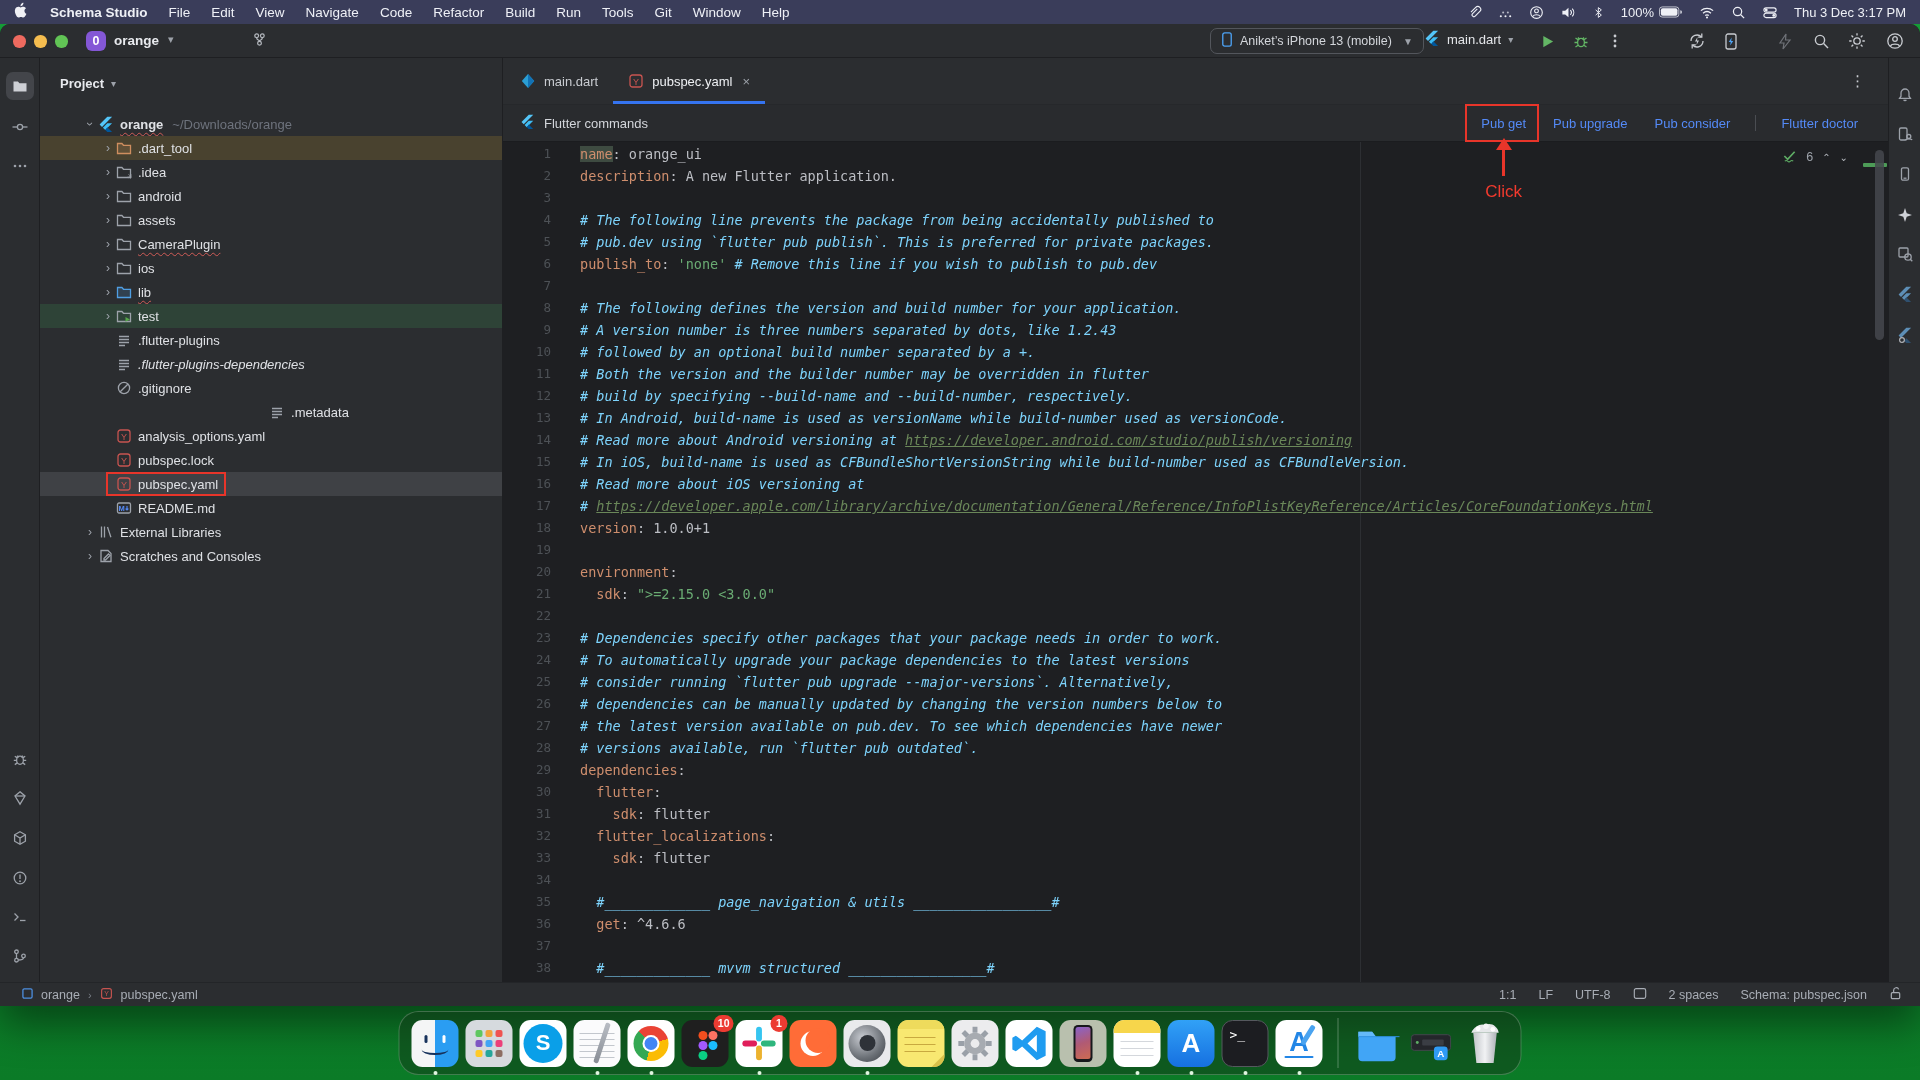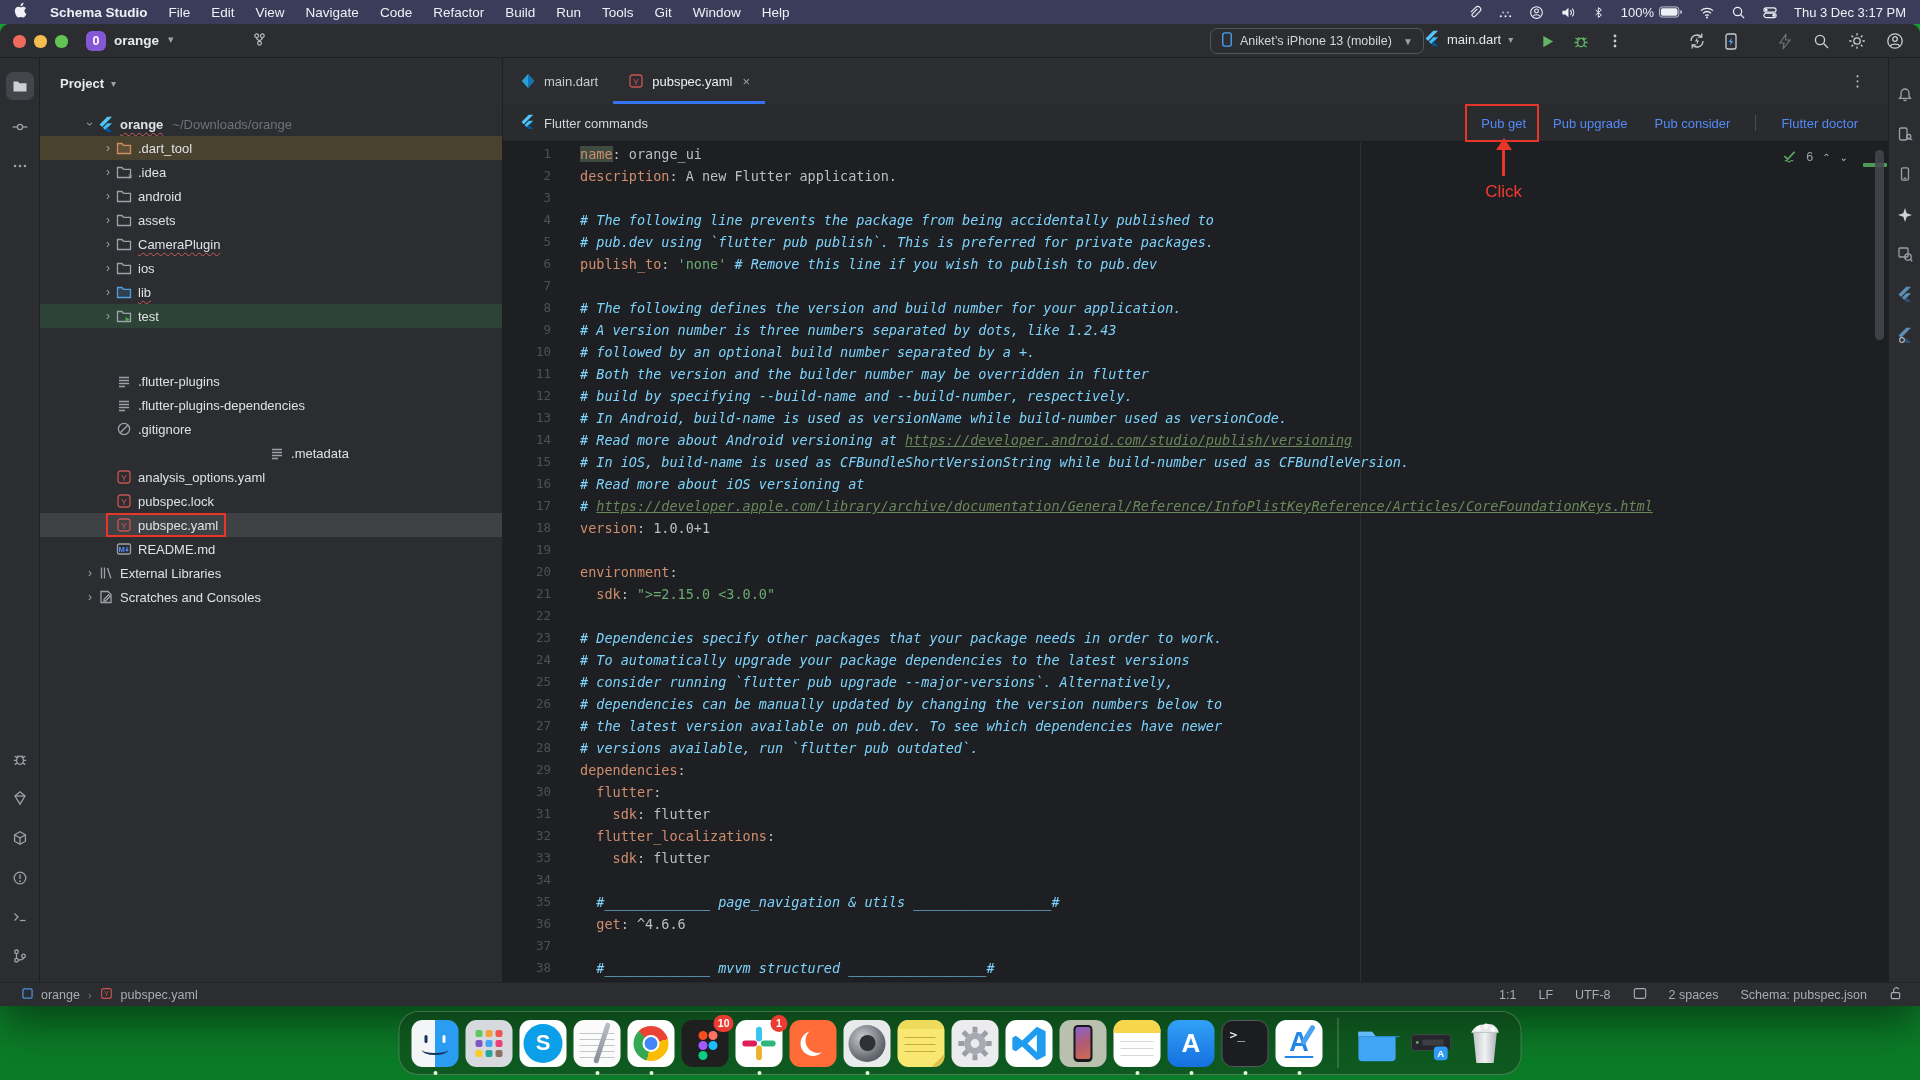--- a/index.html
+++ b/index.html
@@ -479,32 +479,32 @@
           <div class="trow green" style="padding-left: 60px;">
             <span class="chev">›</span>
             <span class="rel">
               <span class="ticon"><svg width="16" height="16" viewBox="0 0 16 16">
                   <path d="M1.5 3.5h4.4l1.6 1.8h7v8.2h-13z" stroke="#9da2aa" fill="none" stroke-width="1.3"></path>
                   <polygon points="9.5,9 14,11.4 9.5,13.8" fill="#57a64a"></polygon>
                 </svg></span>
               <span>test</span>
             </span>
           </div>
-          <div class="trow" style="padding-left: 60px; margin-top: 41px;">
+          <div class="trow" style="padding-left: 60px;">
             <span class="chev"></span>
             <span class="rel">
               <span class="ticon"><svg width="16" height="16" viewBox="0 0 16 16">
                   <g stroke="#9da2aa" fill="none" stroke-width="1.3">
                     <path d="M3 4.5h10M3 7.5h10M3 10.5h10M3 13.5h6"></path>
                   </g>
                 </svg></span>
               <span>.flutter-plugins</span>
             </span>
           </div>
-          <div class="trow" style="padding-left: 60px;">
+          <div class="trow" style="padding-left: 60px; font-style: italic;">
             <span class="chev"></span>
             <span class="rel">
               <span class="ticon"><svg width="16" height="16" viewBox="0 0 16 16">
                   <g stroke="#9da2aa" fill="none" stroke-width="1.3">
                     <path d="M3 4.5h10M3 7.5h10M3 10.5h10M3 13.5h6"></path>
                   </g>
                 </svg></span>
               <span>.flutter-plugins-dependencies</span>
             </span>
           </div>

